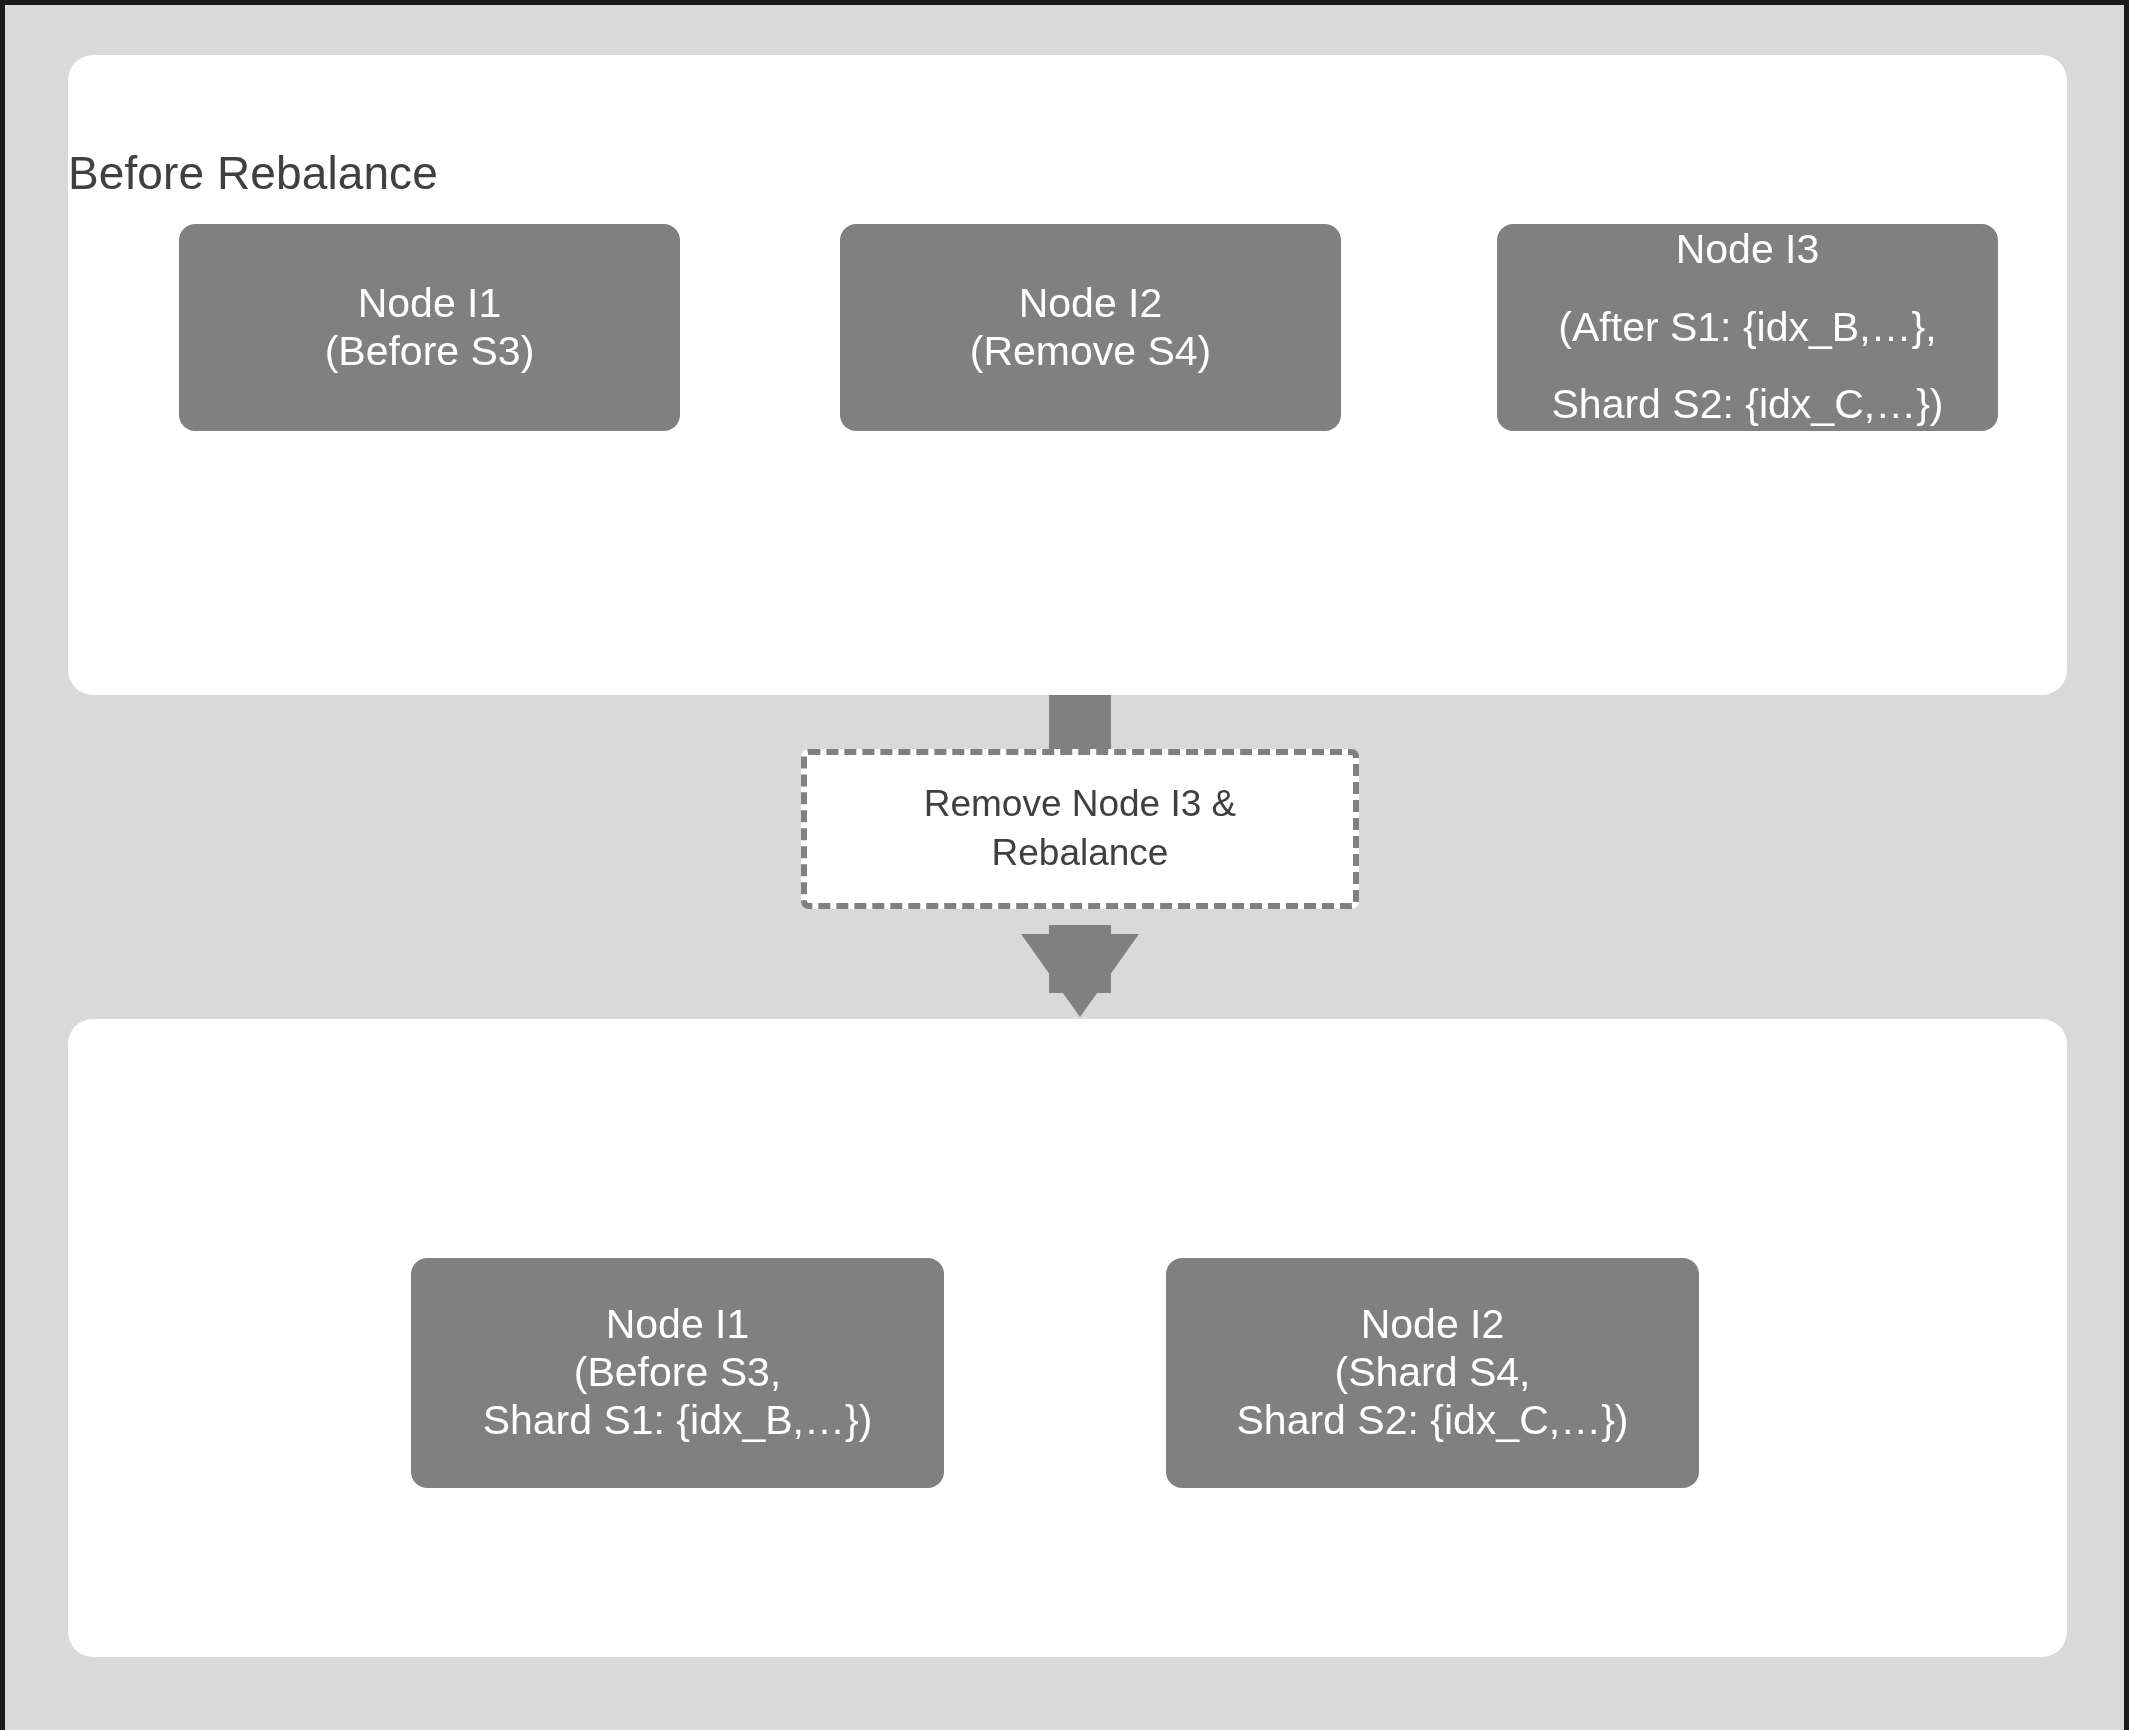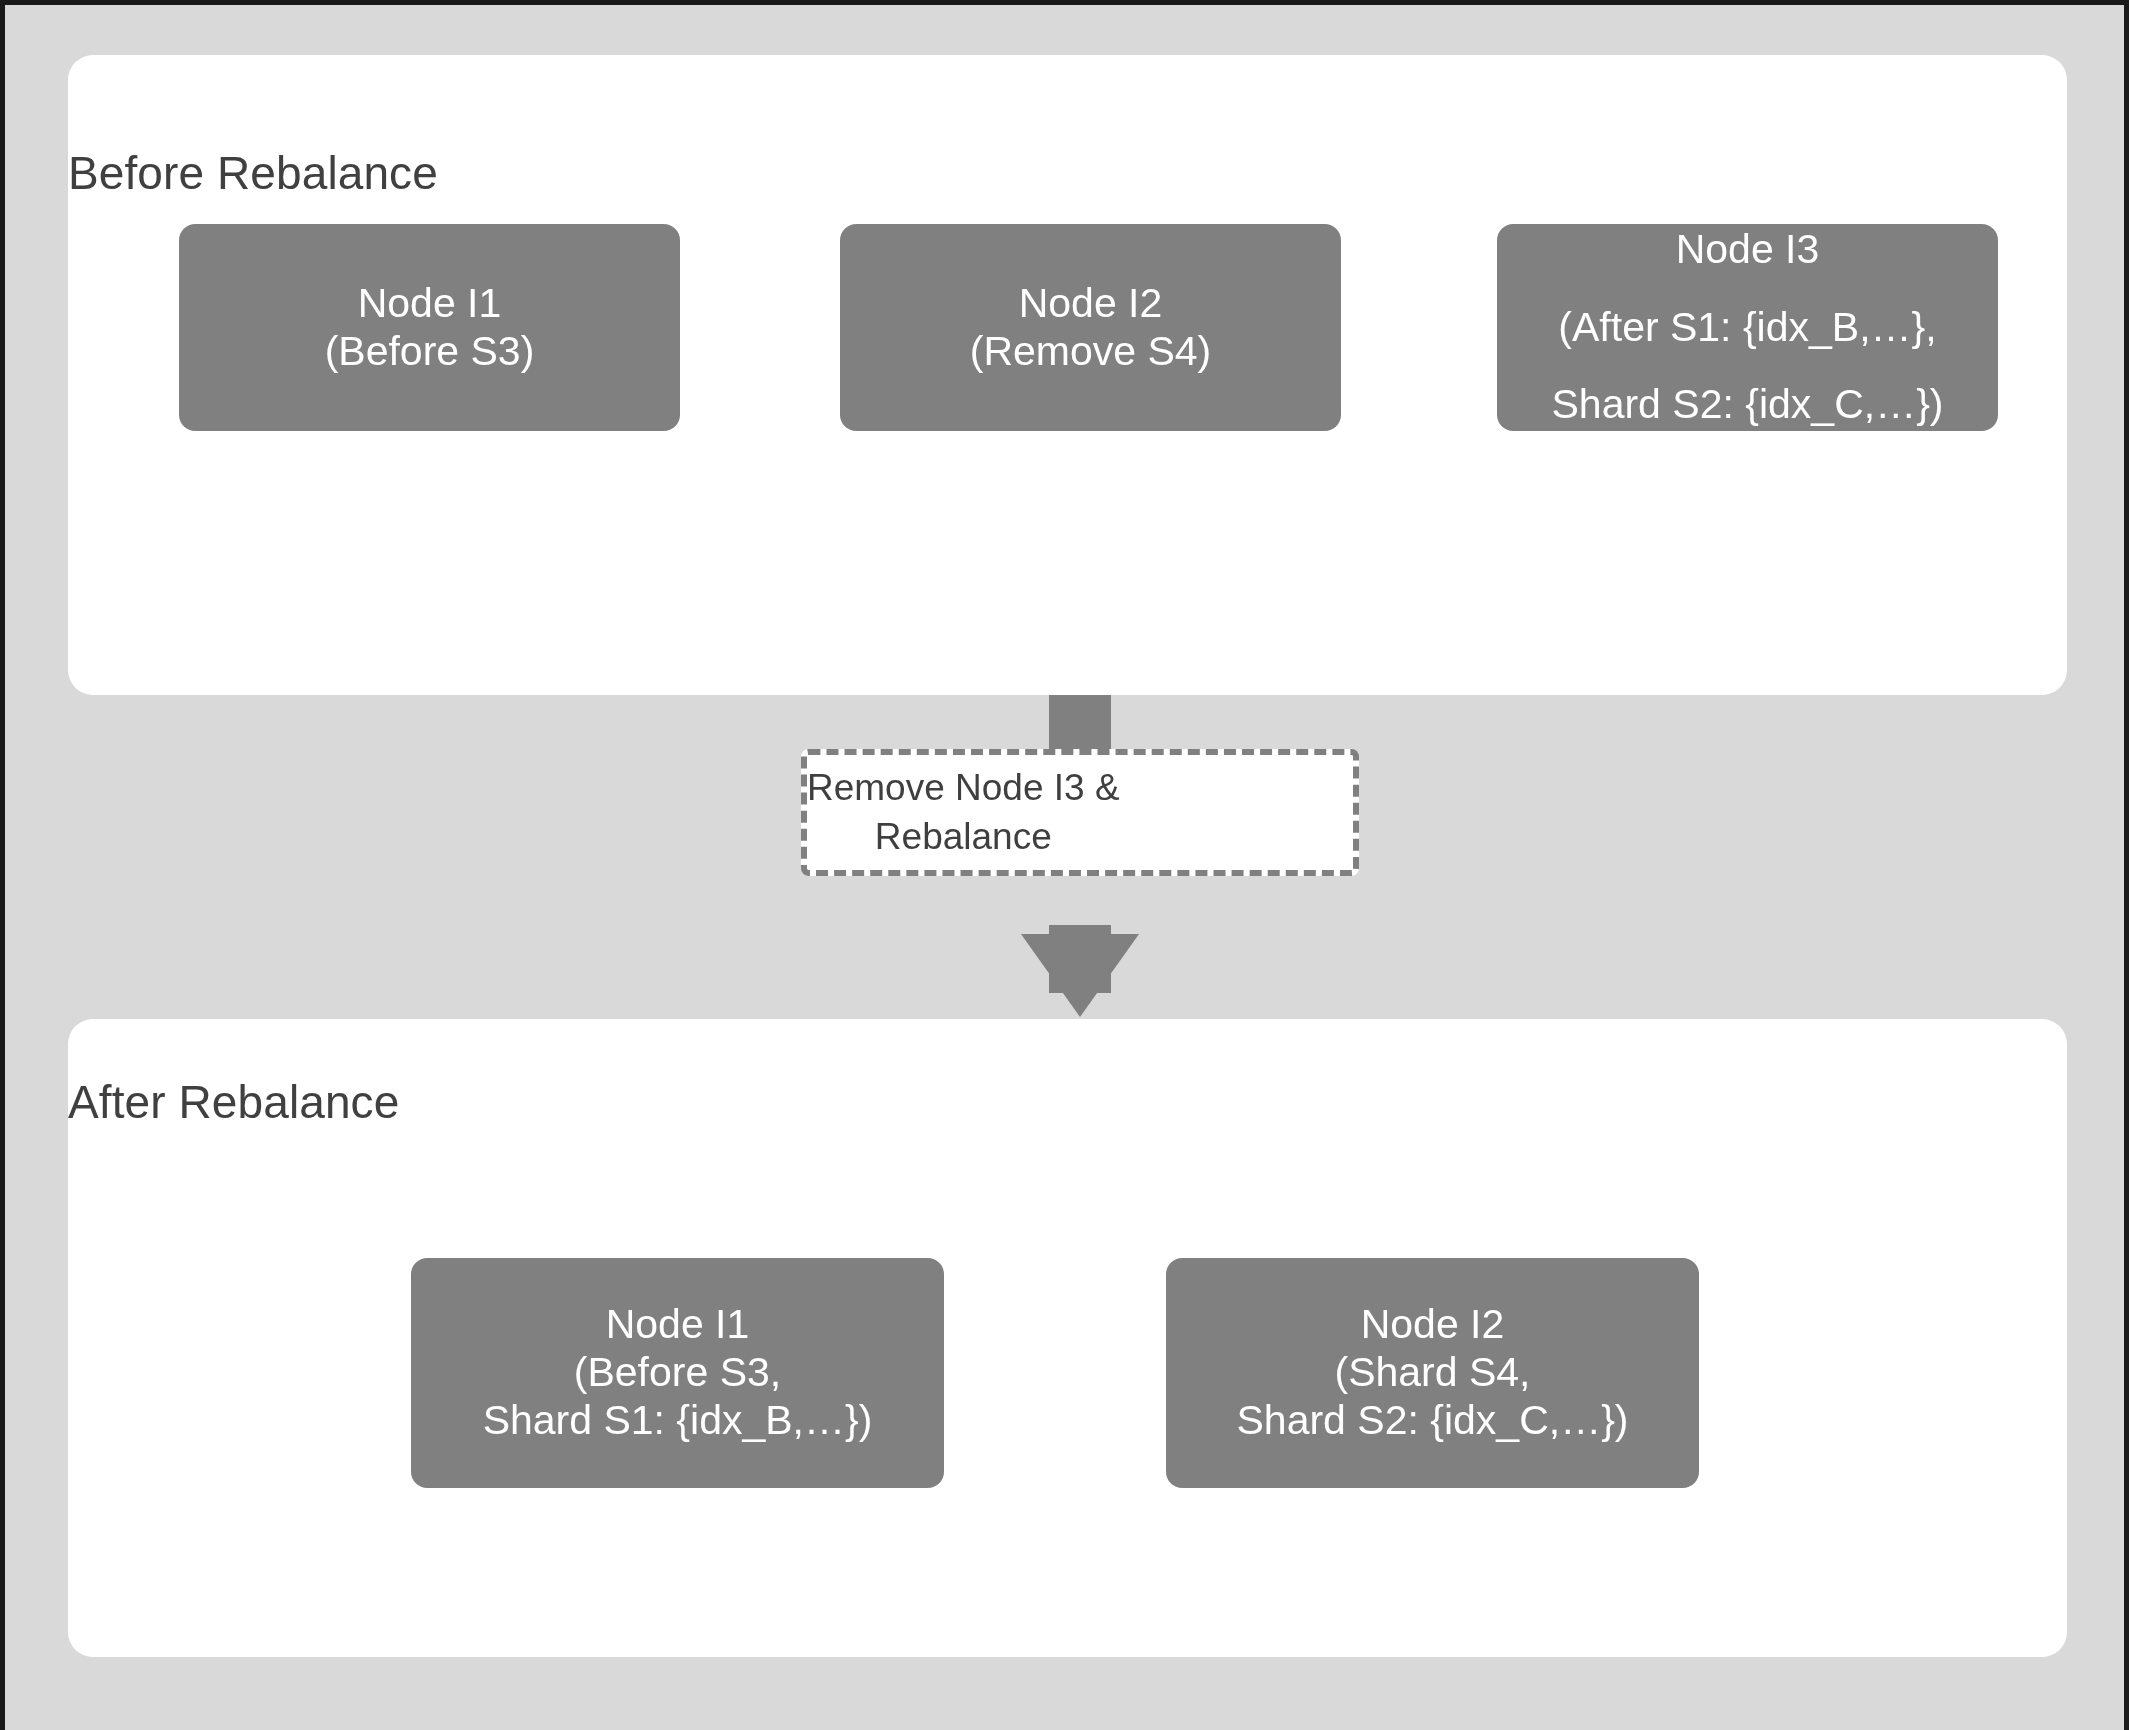--- a/index.html
+++ b/index.html
@@ -108,27 +108,27 @@
     border-right: 59px solid transparent;
     border-top: 83px solid #808080;
   }
 
   
   .action-box {
     position: absolute;
     left: 796px;
     top: 744px;
     width: 558px;
-    height: 127px;
+    height: 160px;
     background: #ffffff;
     border: 6.7px dashed #808080;
     border-radius: 7.4px;
     display: flex;
     align-items: center;
-    justify-content: flex-start;
+    justify-content: center;
     text-align: center;
     color: #3f3f3f;
     font-size: 37px;
     line-height: 1.32;
     z-index: 5;
   }
   .action-box .line { display: block; white-space: nowrap; }
 </style>
 </head>
 <body>
@@ -160,21 +160,20 @@
   <div class="arrow-head"></div>
 
   <div class="action-box">
     <div>
       <span class="line">Remove Node I3 &amp;</span>
       <span class="line">Rebalance</span>
     </div>
   </div>
 
   <div class="panel panel-after">
-    <div class="panel-title">After Rebalance</div>
 
     <div class="node node-a1">
       <span class="line">Node I1</span>
       <span class="line">(Before S3,</span>
       <span class="line">Shard S1: {idx_B,…})</span>
     </div>
 
     <div class="node node-a2">
       <span class="line">Node I2</span>
       <span class="line">(Shard S4,</span>

